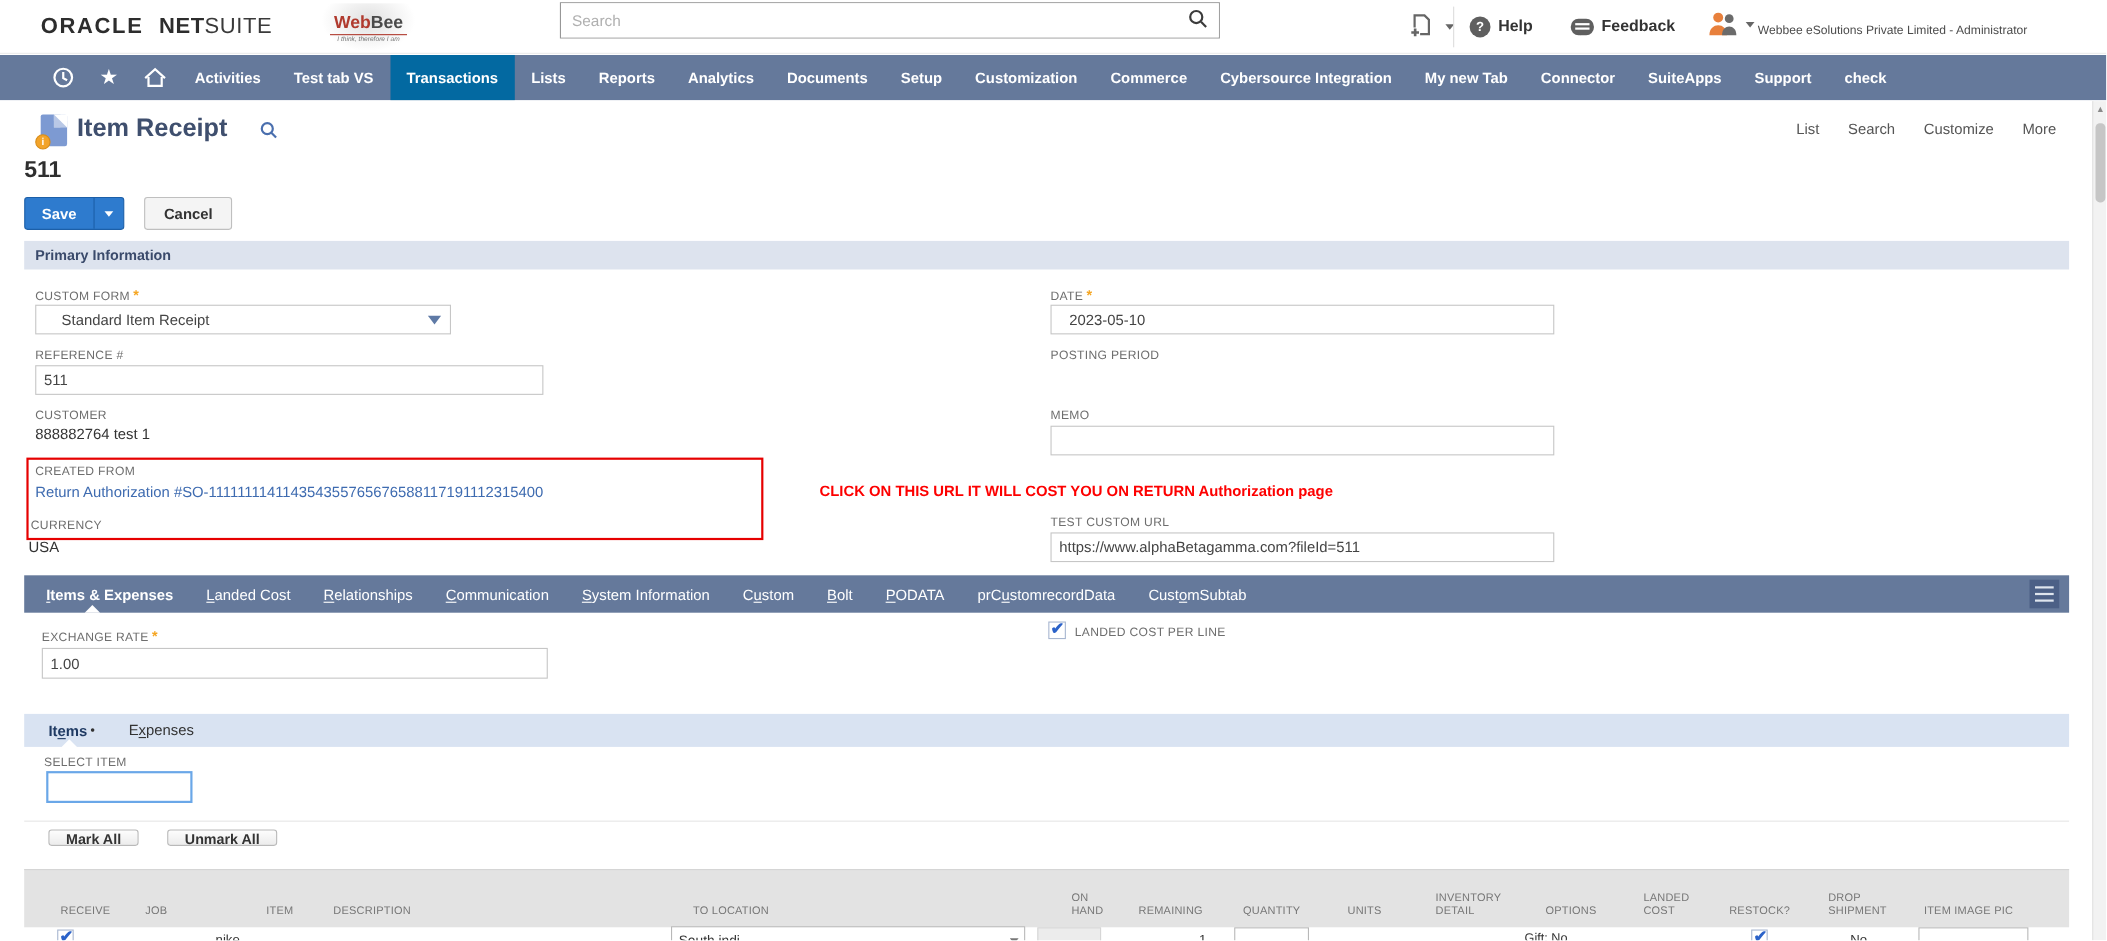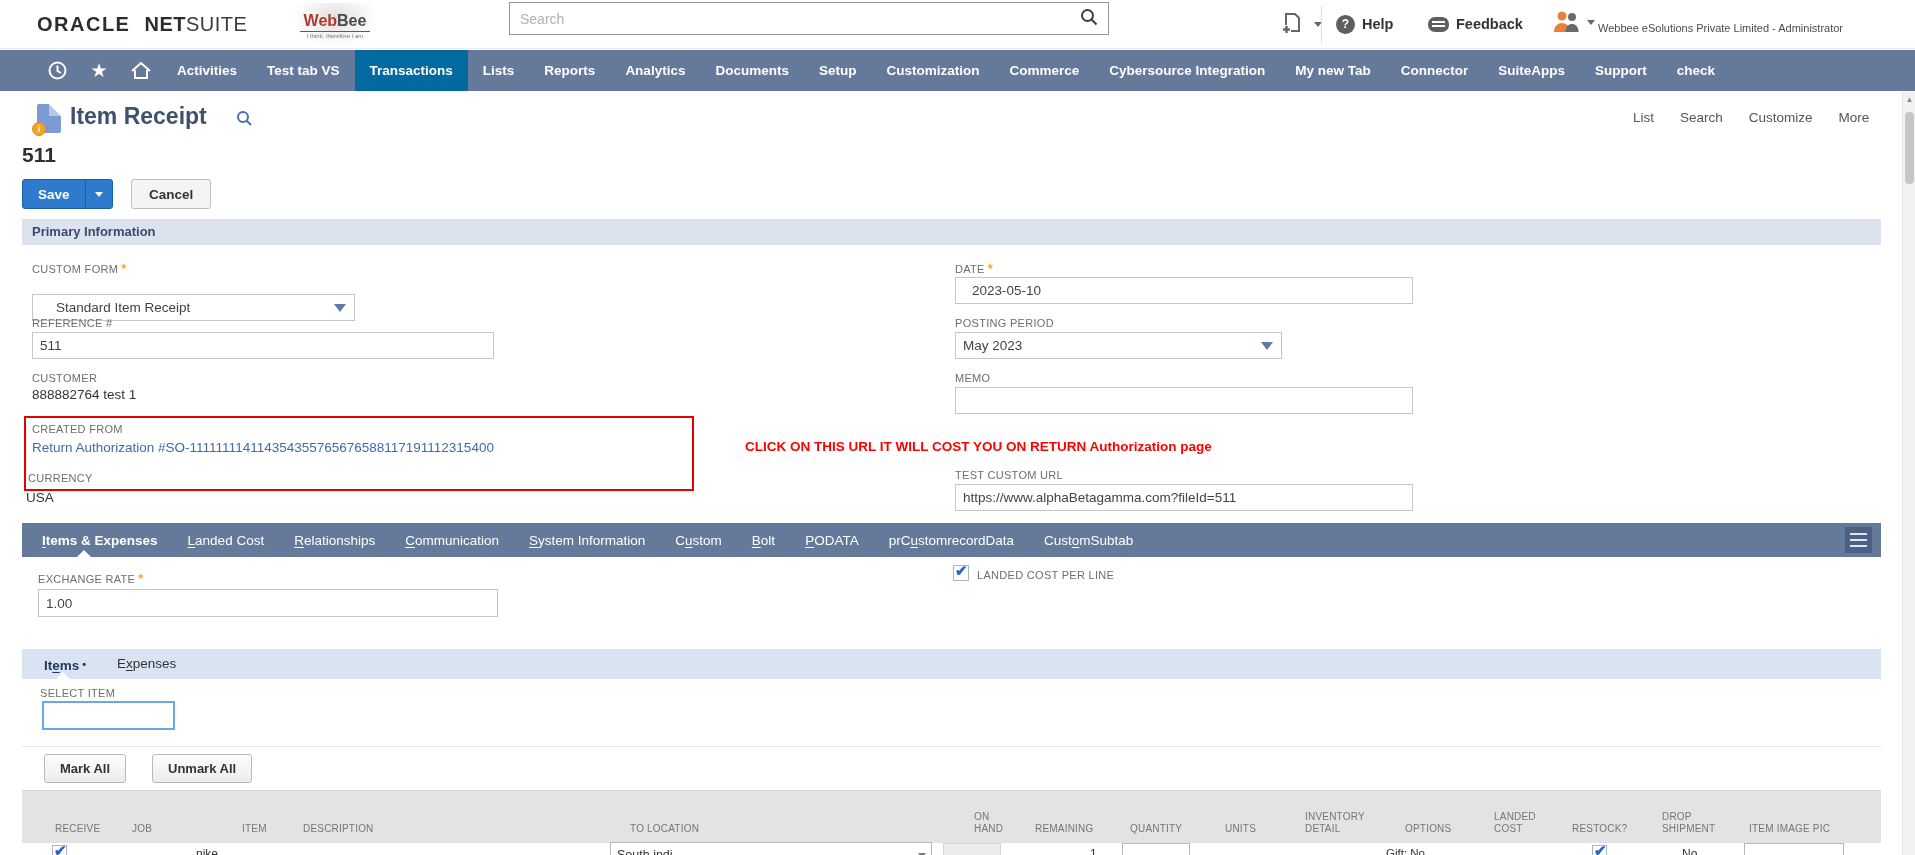--- a/index.html
+++ b/index.html
@@ -101,21 +101,21 @@
   .checkbox.checked::after { content:"\2714"; position:absolute; left:1px; top:-4px; color:#2b62c9; font-size:15px; font-weight:bold; }
   .checkbox.small { width:15px; height:15px; }
   .innerstrip { position:absolute; left:22px; top:649px; width:1859px; height:30px; background:#d9e3f2; }
   .innertab { position:absolute; top:0; height:30px; line-height:30px; font-size:13.5px; color:#333; cursor:pointer; }
   .innertab.active { font-weight:bold; color:#1f3a63; }
   .items-dot { font-size:11px; margin-left:3px; vertical-align:2px; color:#333; }
   .strip-notch { position:absolute; left:34px; bottom:0; width:0; height:0;
                  border-left:7px solid transparent; border-right:7px solid transparent; border-bottom:7px solid #fff; }
   .select-item-input { border:2px solid #6aa7e8; }
   .hr-line { position:absolute; left:22px; top:746px; width:1859px; height:1px; background:#e6e6e6; }
-  .gray-btn { position:absolute; top:754px; height:29px; padding:0 15px; background:linear-gradient(#fdfdfd,#ececec);
+  .gray-btn { position:absolute; top:754px; height:15px; padding:0 15px; background:linear-gradient(#fdfdfd,#ececec);
               border:1px solid #b9b9b9; border-radius:3px; font-size:13px; font-weight:bold; color:#333;
               font-family:"Liberation Sans",sans-serif; cursor:pointer; }
   
   .thead { position:absolute; left:22px; top:790px; width:1859px; height:53px; background:#e3e3e3; border-top:1px solid #d5d5d5; }
   .th { position:absolute; bottom:8px; font-size:10px; color:#767676; letter-spacing:.2px; line-height:12px; }
   .trow-cell { position:absolute; font-size:12px; color:#333; }
   .loc-select { position:absolute; left:610px; top:842px; width:322px; height:26px; border:1px solid #b8b8b8; background:#fff;
                 font-size:12.5px; color:#333; line-height:24px; padding-left:6px; cursor:pointer; }
   .loc-select .mini-arrow { position:absolute; right:5px; top:10px; width:0; height:0;
                 border-left:4px solid transparent; border-right:4px solid transparent; border-top:5px solid #777; }
@@ -247,21 +247,21 @@
     <span class="save-main">Save</span>
     <span class="save-caret">
         <span class="caret"></span>
       </span>
   </div>
   <button class="btn-cancel">Cancel</button>
 
   <div class="section-bar">Primary Information</div>
 
   <div class="flabel" style="left:32px; top:261px;"><span>CUSTOM FORM</span><span class="req">*</span></div>
-  <div class="dselect" style="left:32px; top:294px; width:323px;padding-left:23px;">
+  <div class="dselect" style="left:32px; top:277px; width:378px;padding-left:23px;">
     <span>Standard Item Receipt</span>
     <span class="dd-arrow"></span>
   </div>
 
   <div class="flabel" style="left:32px; top:317px;">REFERENCE #</div>
   <input class="tinput" style="left: 32px; top: 332px; width: 462px;" value="511">
 
   <div class="flabel" style="left:32px; top:372px;">CUSTOMER</div>
   <div class="fvalue" style="left:32px; top:387px;">888882764 test 1</div>
 
@@ -271,24 +271,20 @@
   <div class="flabel" style="left:28px; top:472px;">CURRENCY</div>
   <div class="fvalue" style="left:26px; top:490px;">USA</div>
 
   <div class="red-box"></div>
   <div class="annotation">CLICK ON THIS URL IT WILL COST YOU ON RETURN Authorization page</div>
 
   <div class="flabel" style="left:955px; top:261px;"><span>DATE</span><span class="req">*</span></div>
   <input class="tinput" style="left: 955px; top: 277px; width: 458px; padding-left: 16px;" value="2023-05-10">
 
   <div class="flabel" style="left:955px; top:317px;">POSTING PERIOD</div>
-  <div class="dselect" style="left:955px; top:332px; width:327px;">
-    <span>May 2023</span>
-    <span class="dd-arrow"></span>
-  </div>
 
   <div class="flabel" style="left:955px; top:372px;">MEMO</div>
   <input class="tinput" style="left: 955px; top: 387px; width: 458px;" value="">
 
   <div class="flabel" style="left:955px; top:469px;">TEST CUSTOM URL</div>
   <input class="tinput" style="left: 955px; top: 484px; width: 458px;" value="https://www.alphaBetagamma.com?fileId=511">
 
   <div class="subtab-bar">
     <div class="subtab active">
         <span><u>I</u>tems &amp; Expenses</span>

